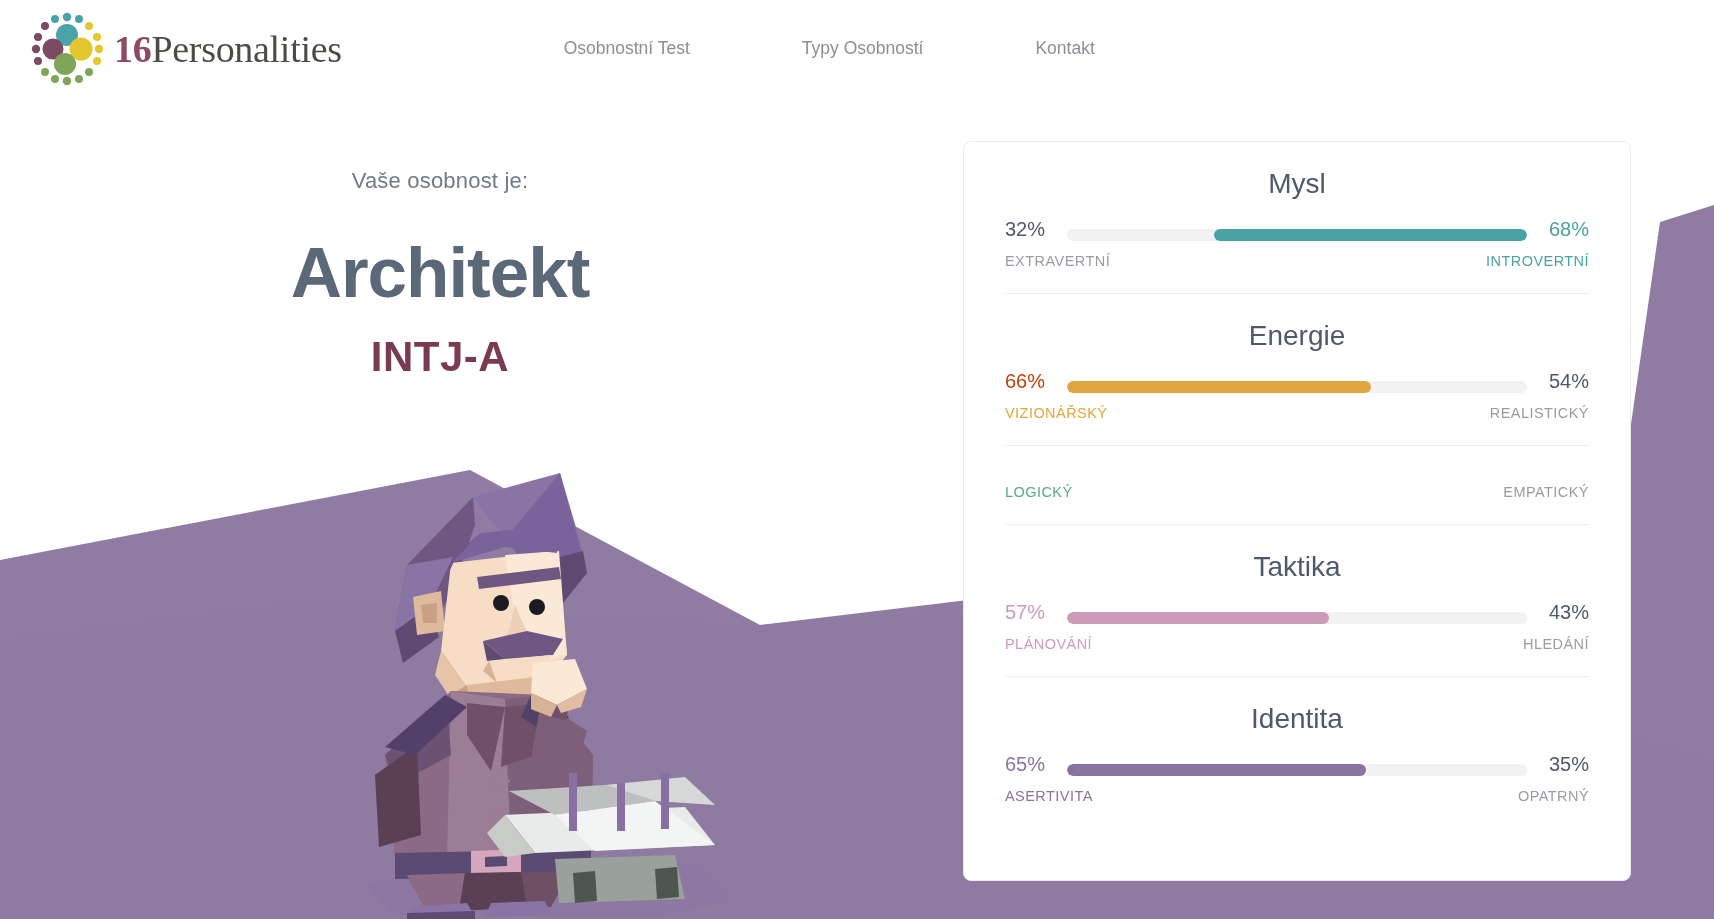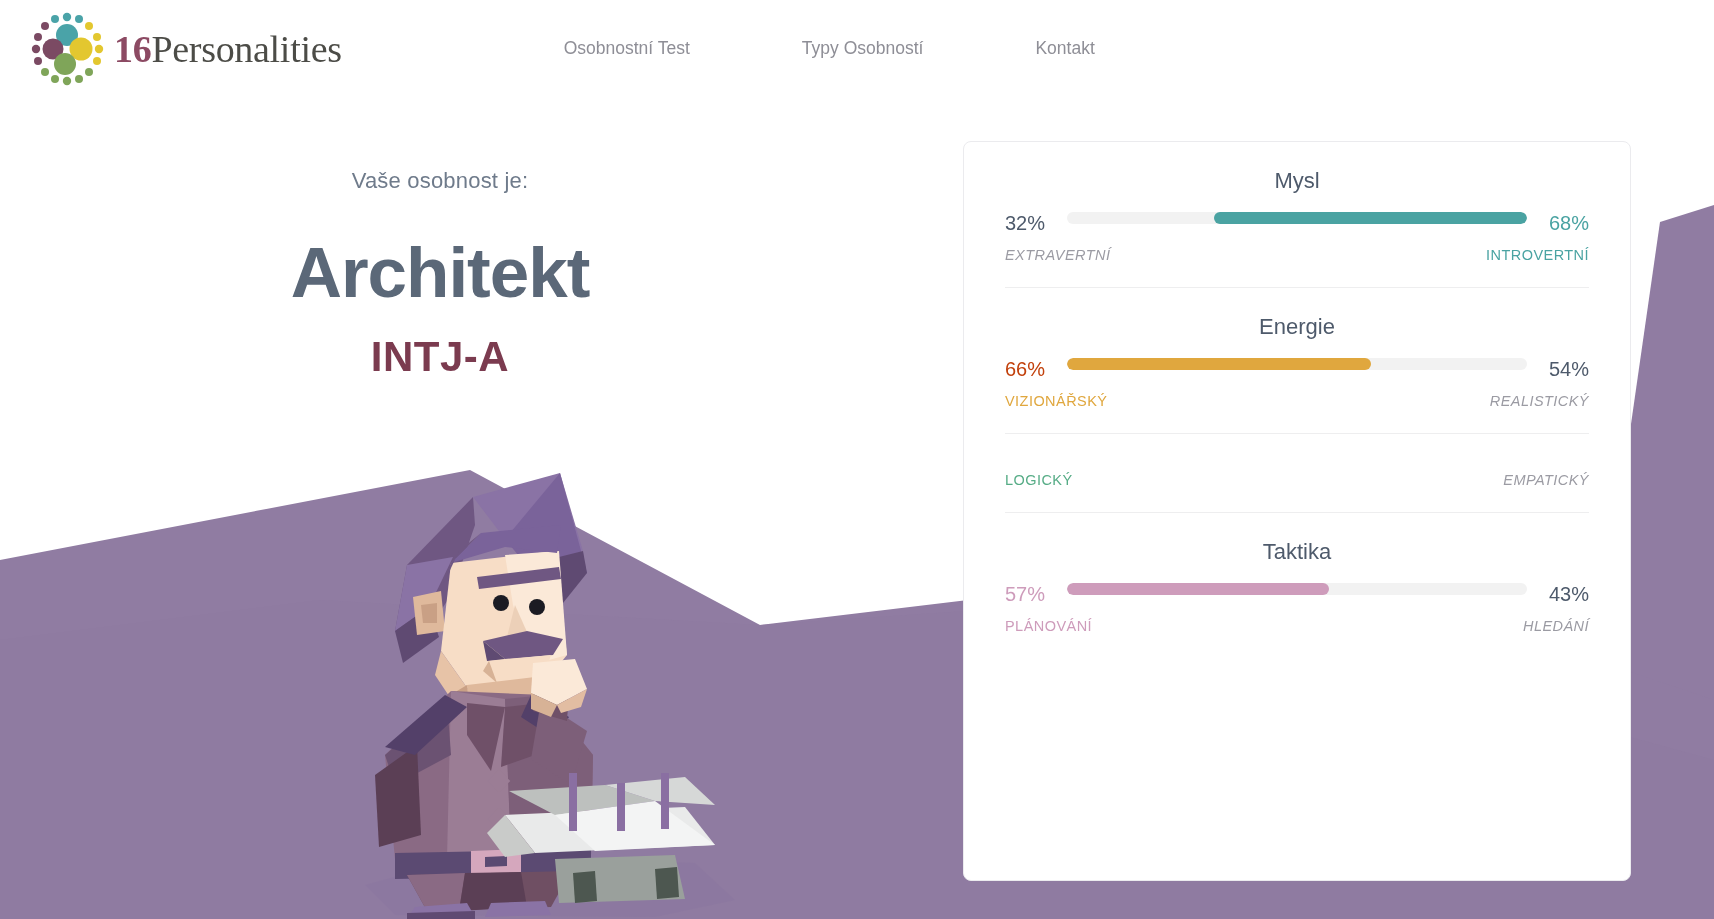--- a/index.html
+++ b/index.html
@@ -64,36 +64,36 @@
     position:absolute;left:963px;top:141px;width:668px;height:740px;
     background:#ffffff;border:1px solid #ebebee;border-radius:8px;
     z-index:25;padding:0 41px;
   }
   .trait{
     padding-top:26px;padding-bottom:24px;
     border-bottom:1px solid #eeeeef;
   }
   .trait:last-child{border-bottom:none;}
   .trait-name{
-    text-align:center;color:#4e5a6b;font-size:22px;font-weight:400;
+    text-align:center;color:#4e5a6b;font-size:28px;font-weight:400;
     margin-bottom:18px;
   }
-  .trait-bar-row{display:flex;align-items:flex-start;}
+  .trait-bar-row{display:flex;align-items:flex-end;}
   .pct{font-size:20px;font-weight:400;white-space:nowrap;}
   .pct.left{width:52px;text-align:left;}
   .pct.right{width:52px;text-align:right;}
   .pct.muted{color:#4e5a6b;}
   .track{
     position:relative;flex:1;height:12px;margin:0 10px;
     background:#f2f2f2;border-radius:6px;overflow:hidden;
   }
   .fill{position:absolute;top:0;height:12px;border-radius:6px;}
   .labels{display:flex;justify-content:space-between;margin-top:12px;}
   .lab{font-size:14.5px;letter-spacing:.45px;text-transform:uppercase;}
-  .lab.muted{color:#9b9ba3;font-style:italic;}
+  .lab.muted{color:#9b9ba3;}
 </style>
 </head>
 <body>
 
 <div class="bg-layer">
   <svg viewBox="0 0 1714 919" xmlns="http://www.w3.org/2000/svg">
     <polygon points="1660,222 1714,205 1714,919 1560,919" fill="#907CA2"></polygon>
     <polygon points="0,560 470,470 760,625 1300,560 1714,700 1714,919 0,919" fill="#907CA2"></polygon>
     <polygon points="0,640 320,600 760,625 1130,600 1714,760 1714,919 0,919" fill="#8e7aa0" opacity="0.55"></polygon>
   </svg>
@@ -280,14 +280,28 @@
         <span class="fill" style="left:0;width:57%;background:#CE9CBB;"></span>
       </span>
       <span class="pct right muted">43%</span>
     </div>
     <div class="labels">
       <span class="lab" style="color:#CE9CBB;">PLÁNOVÁNÍ</span>
       <span class="lab muted">HLEDÁNÍ</span>
     </div>
   </div>
 
+  <div class="trait">
+    <div class="trait-name">Identita</div>
+    <div class="trait-bar-row">
+      <span class="pct left" style="color:#88749F;">65%</span>
+      <span class="track">
+        <span class="fill" style="left:0;width:65%;background:#88749F;"></span>
+      </span>
+      <span class="pct right muted">35%</span>
+    </div>
+    <div class="labels">
+      <span class="lab" style="color:#88749F;">ASERTIVITA</span>
+      <span class="lab muted">OPATRNÝ</span>
+    </div>
+  </div>
 
 </div>
 
 </body></html>

